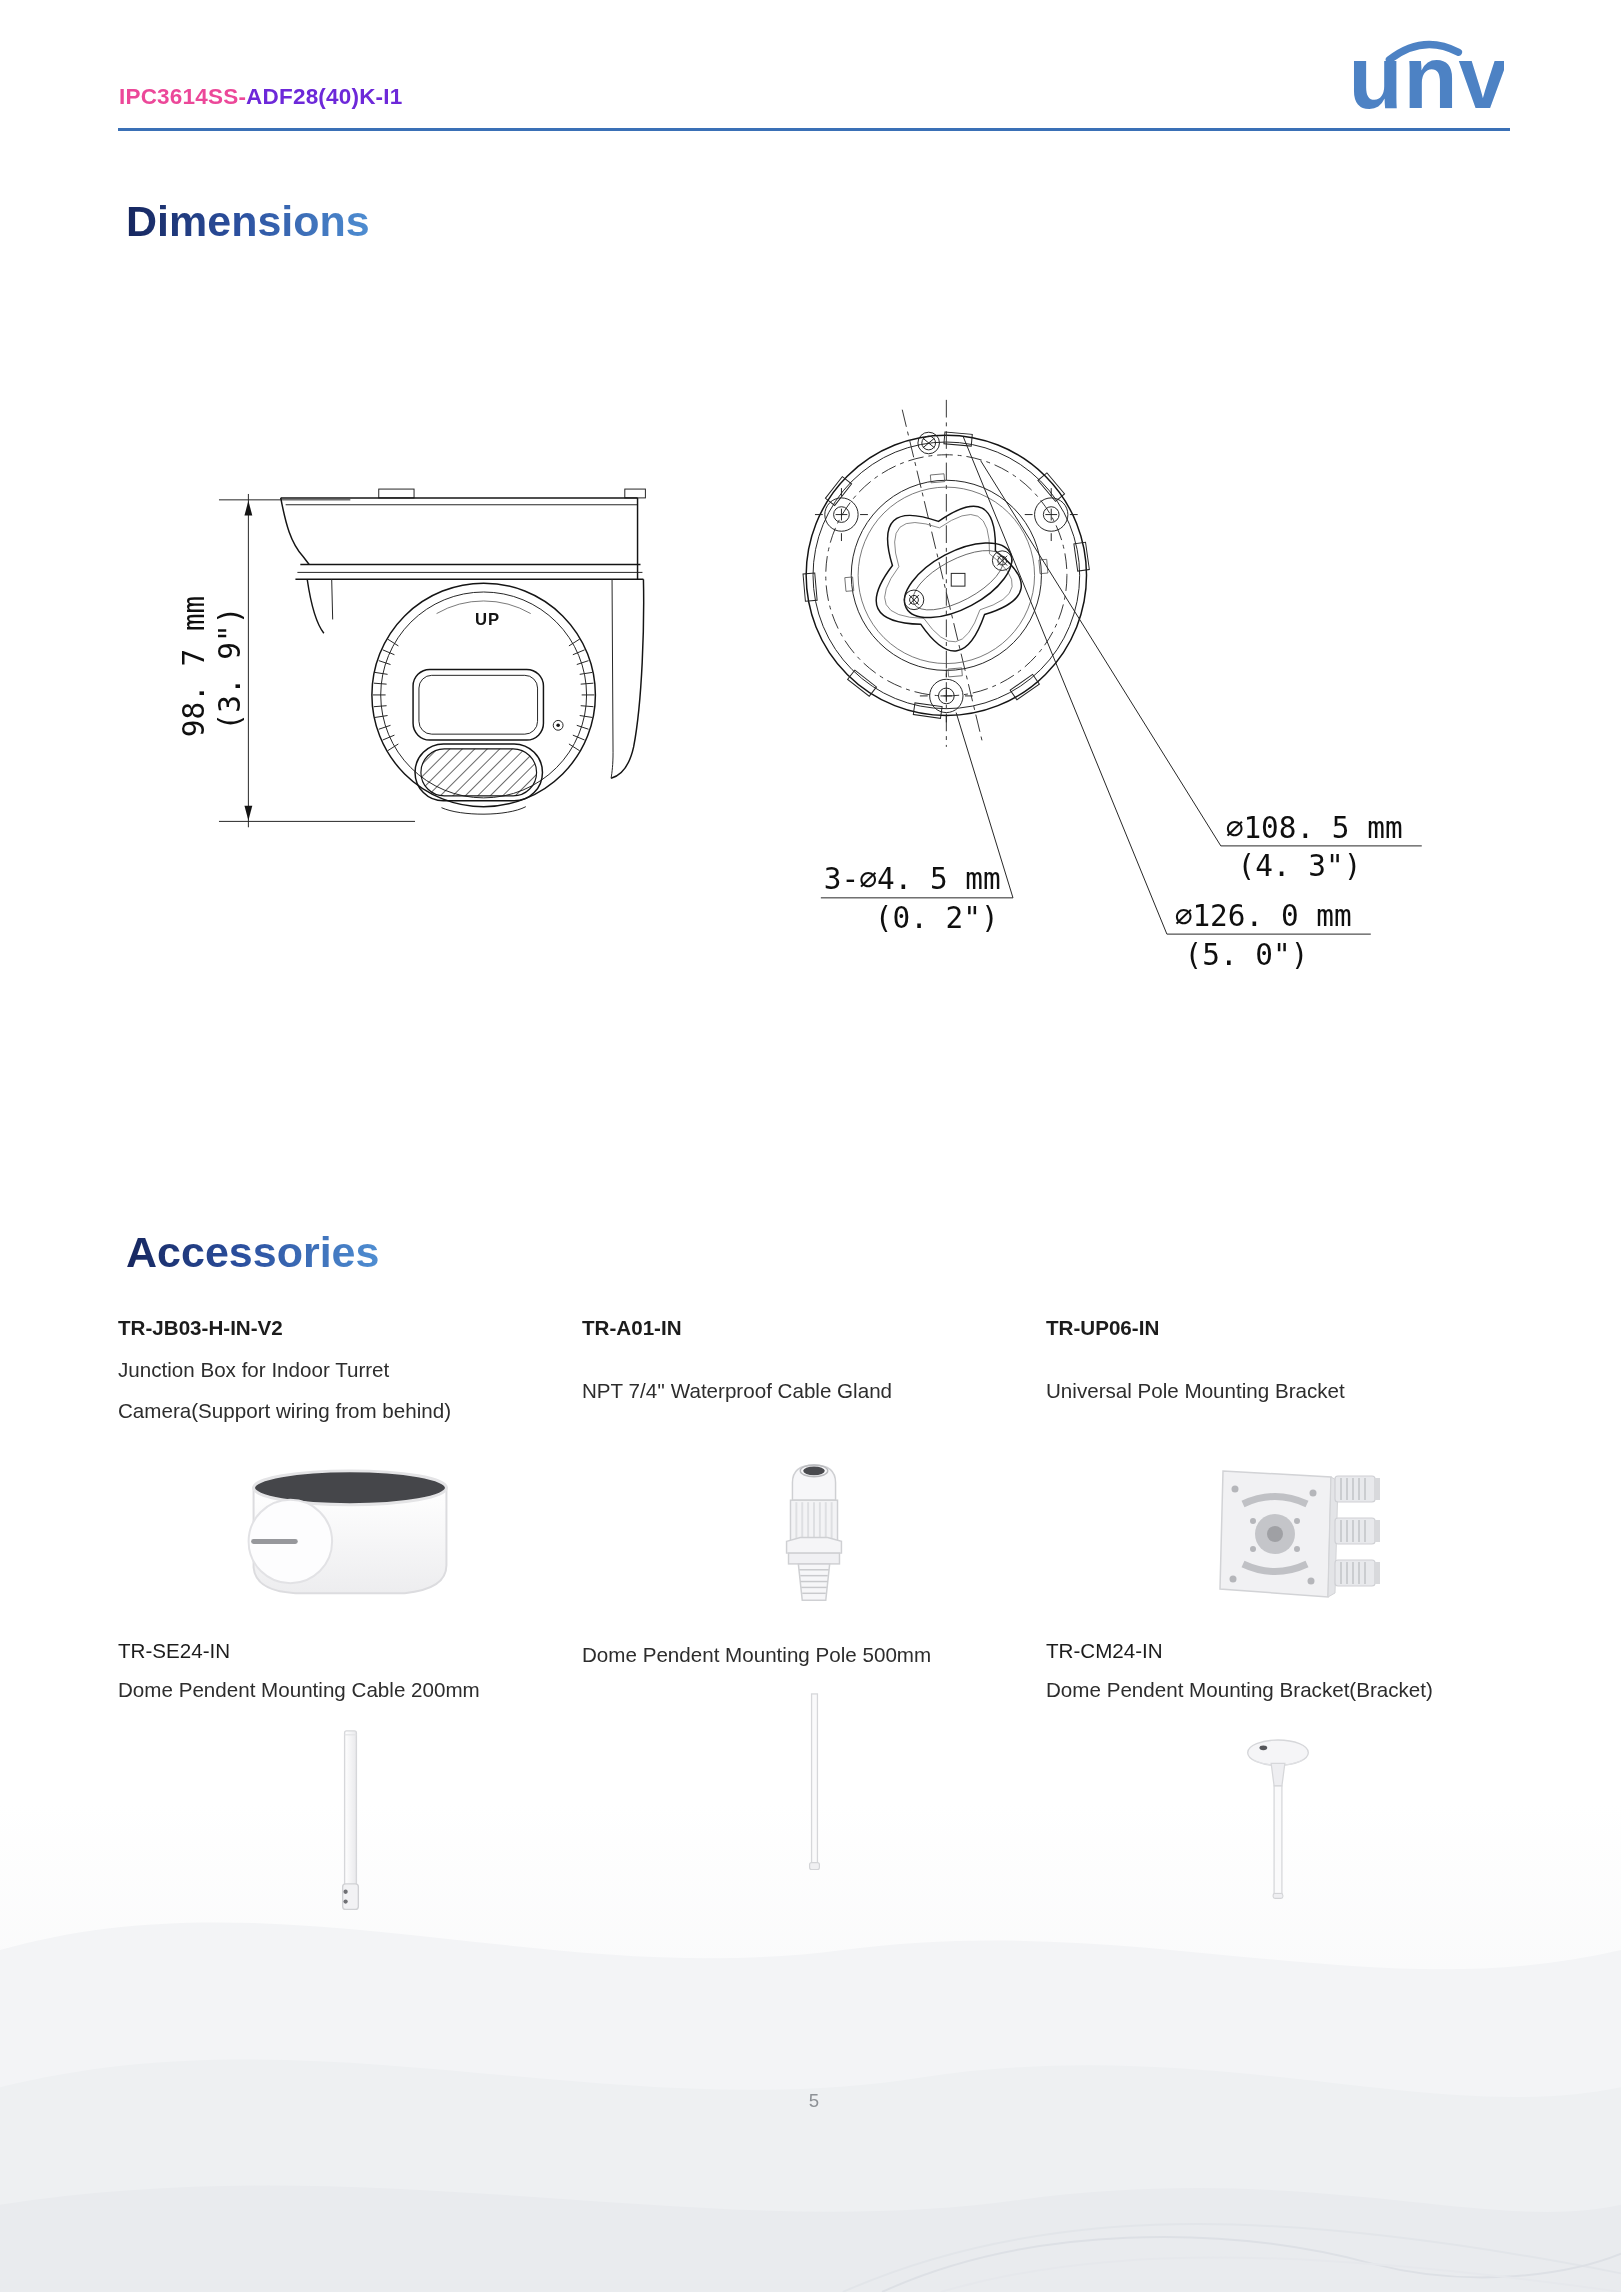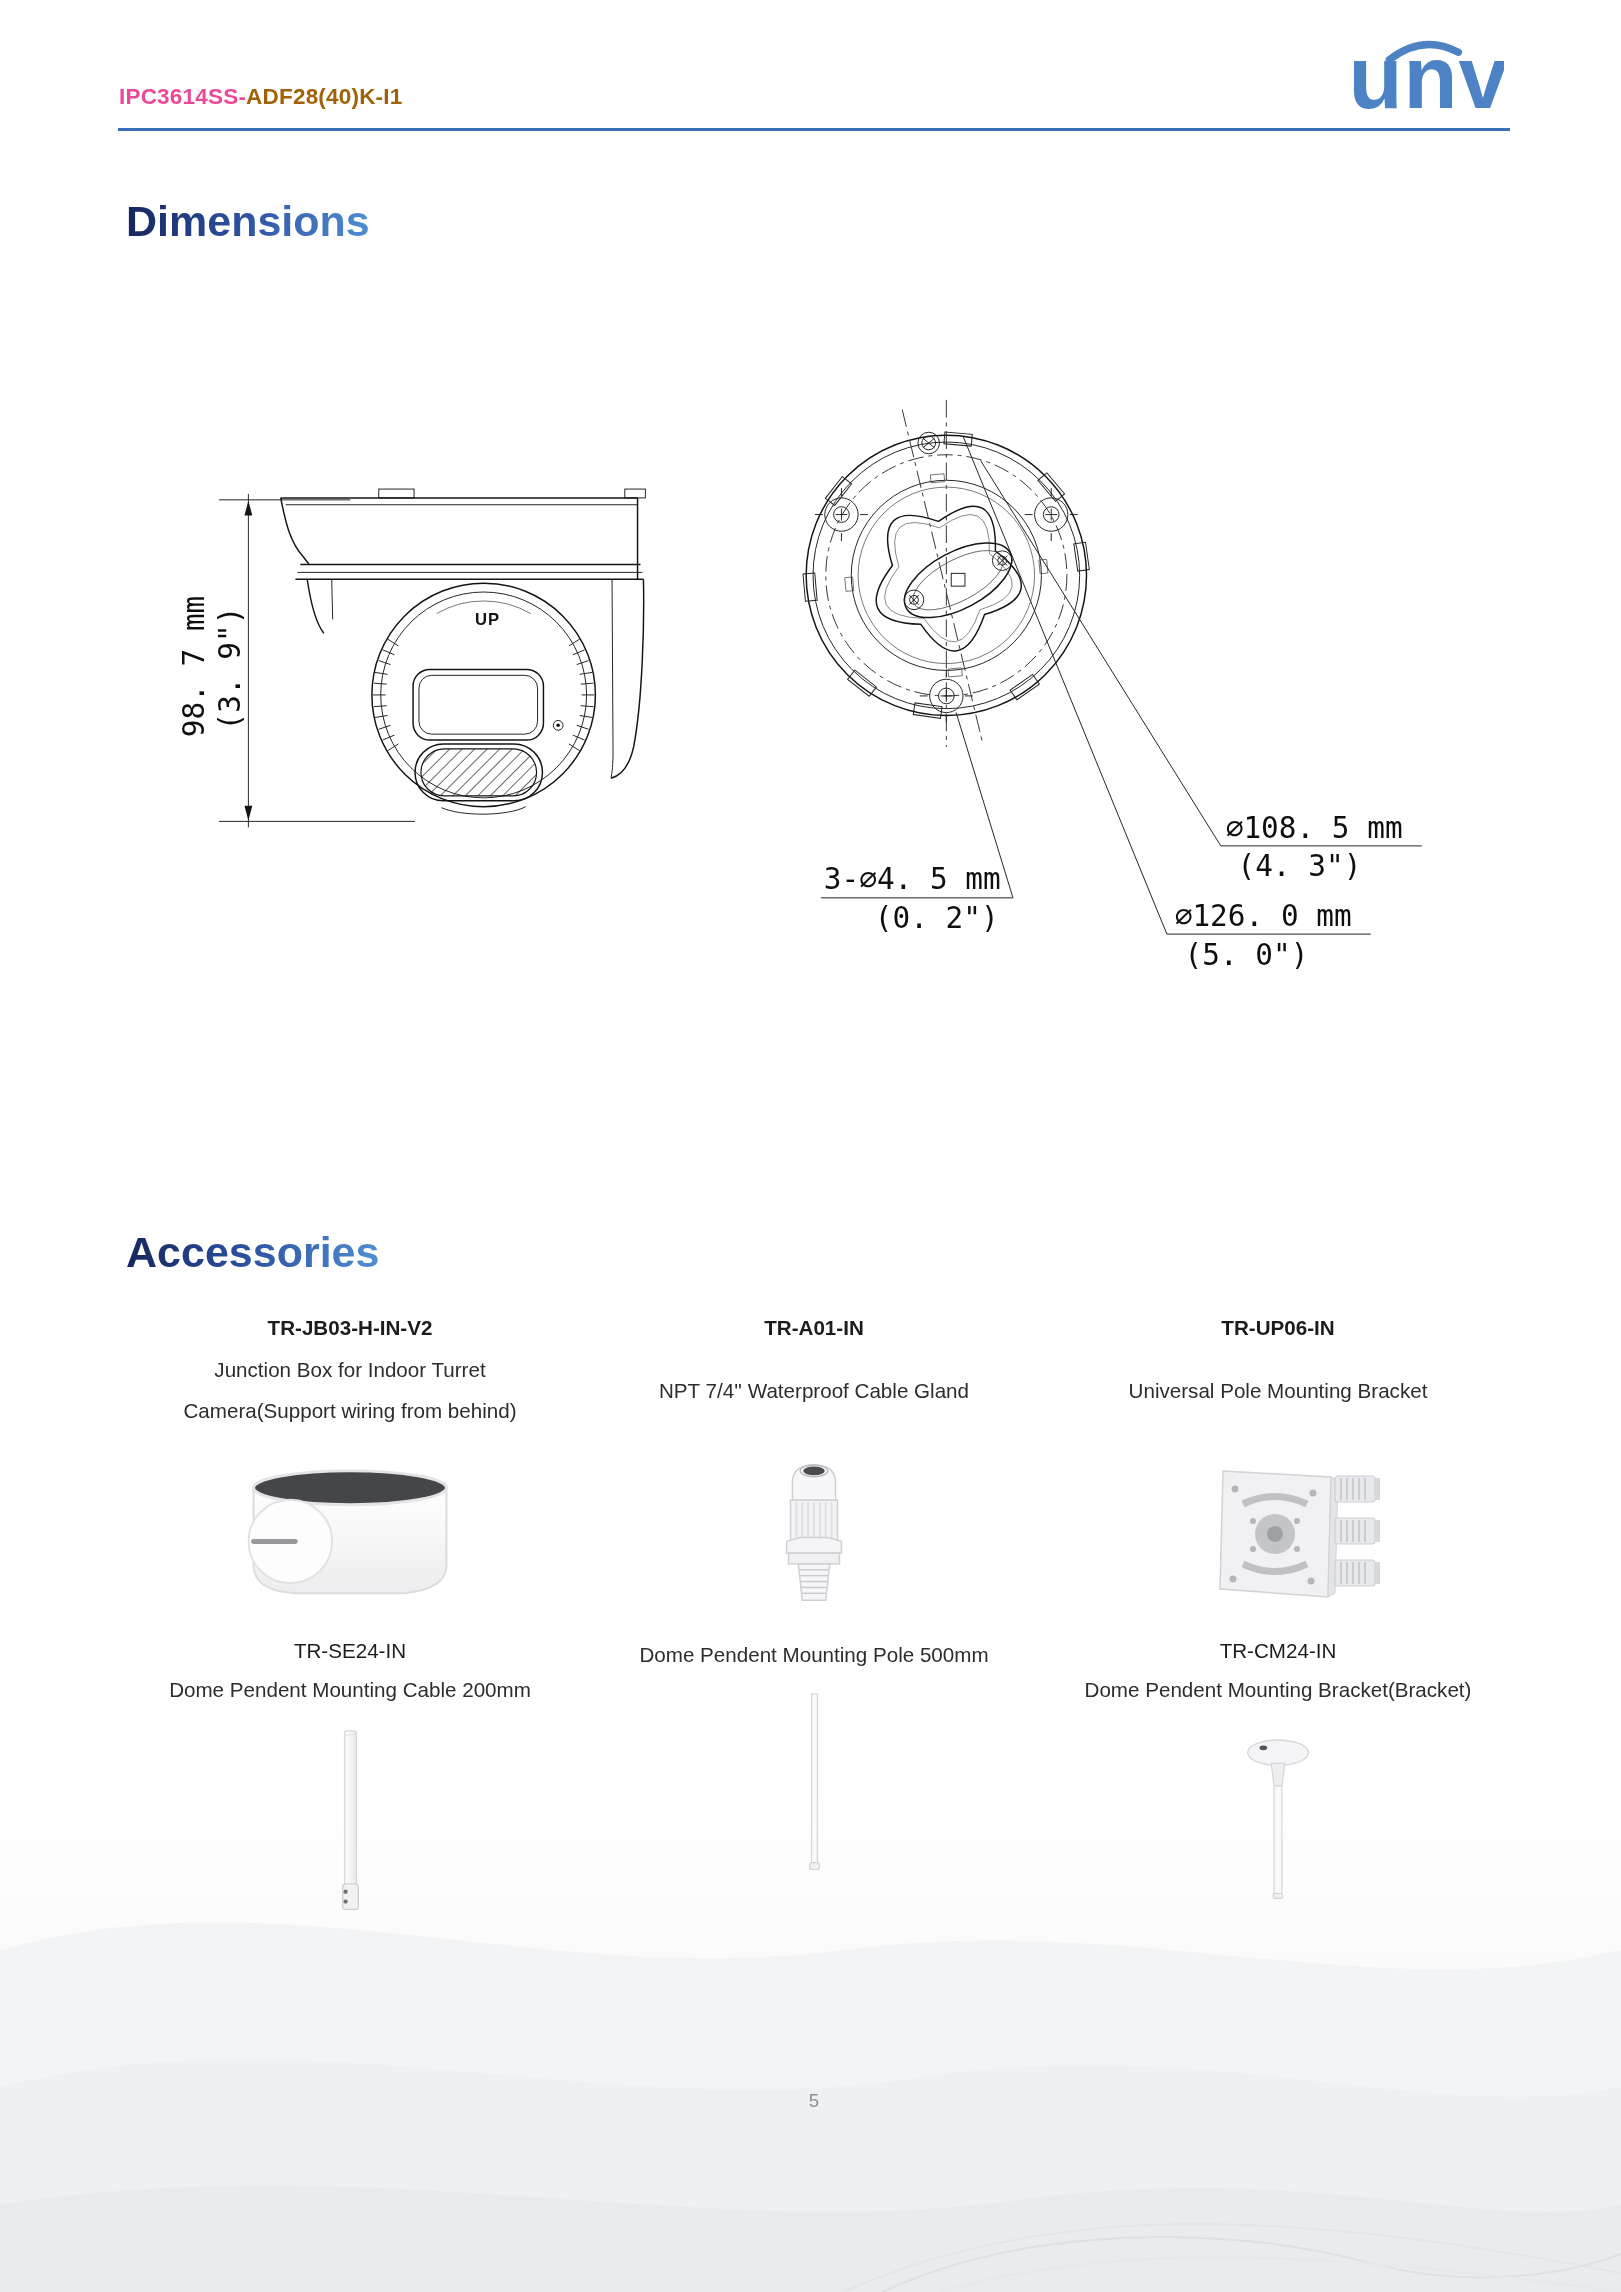--- a/index.html
+++ b/index.html
@@ -2,21 +2,21 @@
 <html><head>
 <meta charset="utf-8">
 <style>
   html,body{margin:0;padding:0;}
   body{width:1621px;height:2293px;background:#ffffff;position:relative;overflow:hidden;
        font-family:"Liberation Sans",sans-serif;color:#1f1f1f;}
   .abs{position:absolute;}
   
   .model{left:119px;top:84px;font-size:22.5px;font-weight:bold;letter-spacing:0.2px;}
   .model .p1{color:#ec4899;}
-  .model .p2{color:#a16207;}
+  .model .p2{color:#6d28d9;}
   .rule{left:118px;top:128px;width:1392px;height:2.9px;background:#3a70b6;}
   .logo{left:1341px;top:35px;width:163px;height:80px;}
   
   .h-grad{font-weight:bold;font-size:43px;line-height:1;color:#1d3a7a;margin:8px;}
   @supports (-webkit-background-clip:text){
     .h-grad{background:linear-gradient(90deg,#16265e 0%,#2b4f9e 45%,#4f8ed2 100%);
             -webkit-background-clip:text;background-clip:text;
             -webkit-text-fill-color:transparent;color:transparent;}
   }
   .h-dim{left:118px;top:192px;}
@@ -24,21 +24,21 @@
   
   .drawings{left:118px;top:294px;width:1392px;height:696px;}
   .ln{fill:none;stroke:#141414;stroke-width:1.5;}
   .ln2{fill:none;stroke:#222222;stroke-width:1;}
   .lt{fill:none;stroke:#555555;stroke-width:.8;}
   .wfill{fill:#ffffff;stroke:#141414;stroke-width:1.5;}
   .cad{font-family:"DejaVu Sans Mono",monospace;font-size:30px;fill:#0f0f0f;}
   .updrw{font-family:"Liberation Sans",sans-serif;font-size:17px;font-weight:bold;fill:#141414;letter-spacing:1px;}
   
   .acc-grid{left:118px;top:1310px;width:1392px;display:grid;grid-template-columns:repeat(3,1fr);z-index:2;}
-  .acc-cell{text-align:center;}
+  .acc-cell{text-align:left;}
   .acc-model{height:35px;line-height:35px;font-size:20.6px;color:#1c1c1c;}
   .acc-model.bold{font-weight:bold;}
   .acc-desc{height:90px;display:flex;flex-direction:column;justify-content:center;font-size:20.6px;line-height:41px;color:#2d2d2d;}
   .acc-desc.short{height:43px;line-height:43px;}
   .acc-img{height:198px;display:flex;align-items:center;justify-content:center;}
   .acc-img.tall{height:230px;align-items:flex-start;padding-top:13.7px;box-sizing:border-box;}
   
   .waves{left:0;top:1803px;width:1621px;height:489px;z-index:0;}
   .pageno{left:118px;top:2090px;width:1392px;text-align:center;font-size:18.6px;color:#8d9196;z-index:3;}
 </style>

